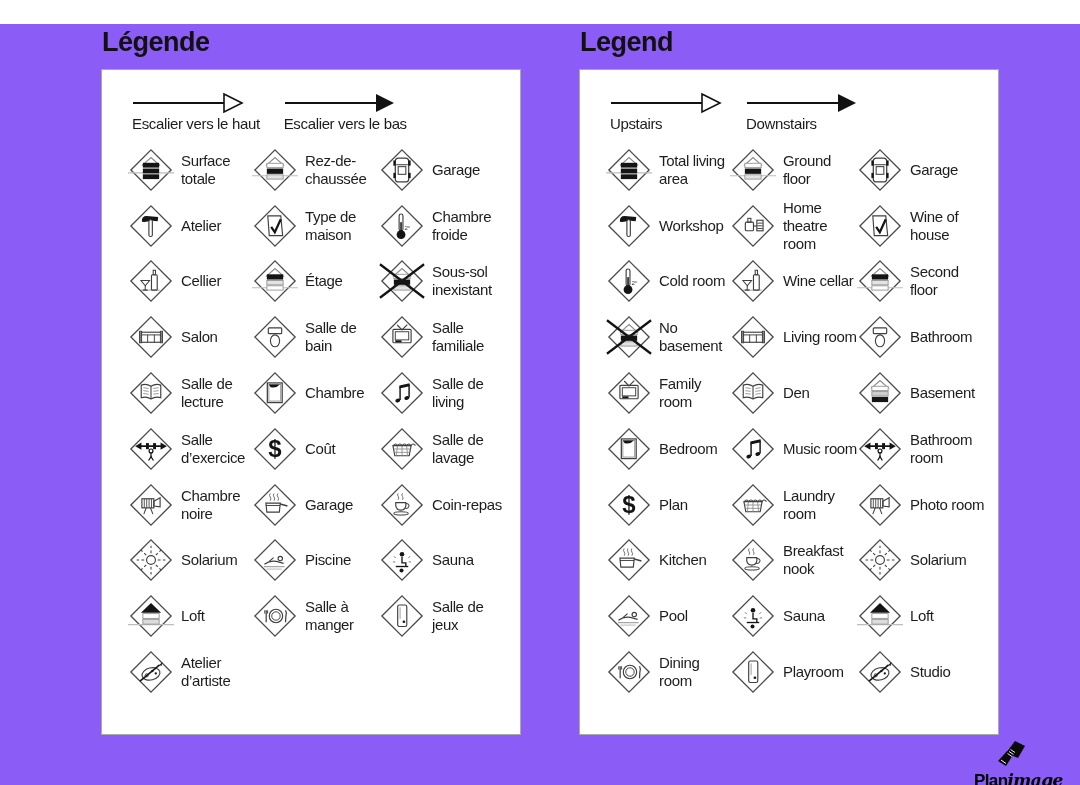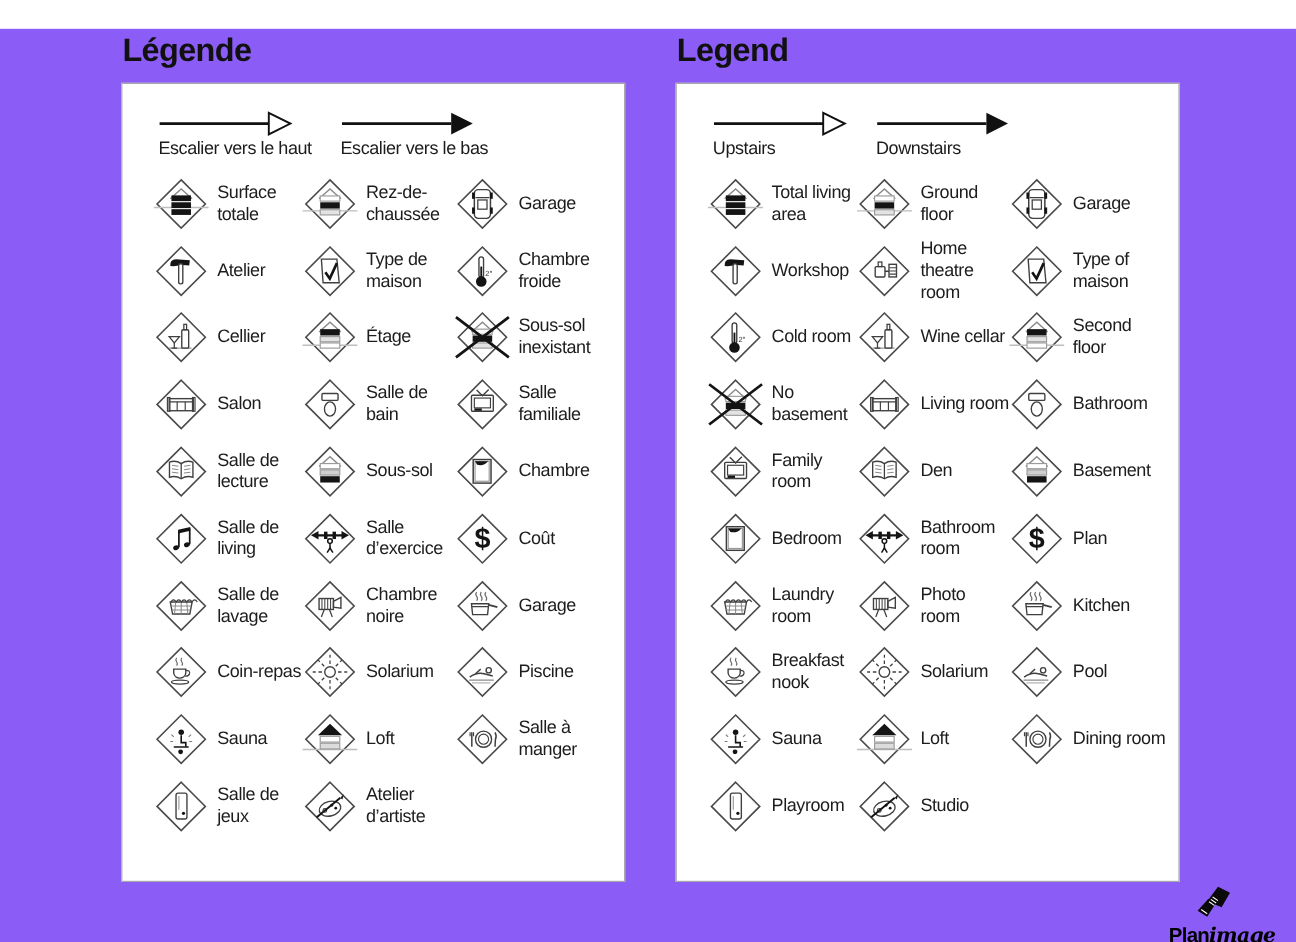--- a/index.html
+++ b/index.html
@@ -2,21 +2,21 @@
 <html><head>
 <meta charset="utf-8">
 <style>
   * { margin: 0; padding: 0; box-sizing: border-box; }
   html, body { background: #ffffff; }
   body { font-family: "Liberation Sans", sans-serif; color: #1c1c1c; }
   .page { position: relative; width: 1080px; height: 785px; background: #8b5cf6; overflow: hidden; margin-top: 24px; }
 
   .panel-section { position: absolute; top: 3px; width: 420px; }
   #panel-0 { left: 101px; }
-  #panel-1 { left: 563px; }
+  #panel-1 { left: 579px; }
 
   .panel-title {
     font-size: 27px; font-weight: 700; letter-spacing: -0.5px;
     color: #111; margin: 0 0 11px 1px;
   }
   .panel-box {
     border: 1px solid #a9a9a9; background: #fff;
     width: 420px; height: 666px;
     padding: 16px 8px 0 26px;
   }
@@ -233,32 +233,20 @@
                 <line x1="24" y1="17" x2="24" y2="30.2" stroke="#3f3f3f" stroke-width="1.1"></line>
                 <path d="M16 18.5 l5.5 0.8 M16 21.5 l5.5 0.8 M16 24.5 l5.5 0.8 M26.5 19.3 l5.5 -0.8 M26.5 22.3 l5.5 -0.8 M26.5 25.3 l5.5 -0.8" stroke="#8a8a8a" stroke-width="0.9" fill="none"></path>
               </svg>
             </span>
             <span class="label">Salle de lecture</span>
           </div>
           <div class="item">
             <span class="icon">
               <svg viewBox="0 0 48 48" width="46" height="46">
                 <path d="M24 3 L45 24 L24 45 L3 24 Z" fill="#fff" stroke="#4a4a4a" stroke-width="1.4"></path>
-                <path d="M14.5 19.5 L24 11 L33.5 19.5" fill="none" stroke="#8a8a8a" stroke-width="1.2"></path>
-                <rect x="15.5" y="17" width="17" height="4.5" fill="#fff" stroke="#9a9a9a" stroke-width="1"></rect>
-                <rect x="15.5" y="22.5" width="17" height="4.5" fill="#cfcfcf" stroke="#9a9a9a" stroke-width="1"></rect>
-                <rect x="15.5" y="28" width="17" height="5.5" fill="#141414"></rect>
-              </svg>
-            </span>
-            <span class="label">Sous-sol</span>
-          </div>
-          <div class="item">
-            <span class="icon">
-              <svg viewBox="0 0 48 48" width="46" height="46">
-                <path d="M24 3 L45 24 L24 45 L3 24 Z" fill="#fff" stroke="#4a4a4a" stroke-width="1.4"></path>
                 <rect x="16" y="13.5" width="15.5" height="20.5" fill="none" stroke="#3f3f3f" stroke-width="1.3"></rect>
                 <rect x="17.6" y="15.1" width="12.3" height="17.3" fill="none" stroke="#9a9a9a" stroke-width="1"></rect>
                 <path d="M17.5 15 L29 15 Q25 19.5 19.5 18 Z" fill="#141414"></path>
               </svg>
             </span>
             <span class="label">Chambre</span>
           </div>
           <div class="item">
             <span class="icon">
               <svg viewBox="0 0 48 48" width="46" height="46">
@@ -534,21 +522,21 @@
             <span class="label">Home theatre room</span>
           </div>
           <div class="item">
             <span class="icon">
               <svg viewBox="0 0 48 48" width="46" height="46">
                 <path d="M24 3 L45 24 L24 45 L3 24 Z" fill="#fff" stroke="#4a4a4a" stroke-width="1.4"></path>
                 <path d="M16.5 13.5 L30 13.5 L32 34 L18 34 Z" fill="none" stroke="#3f3f3f" stroke-width="1.2"></path>
                 <path d="M20 25 l3.8 5.5 L30 17" fill="none" stroke="#141414" stroke-width="2.3"></path>
               </svg>
             </span>
-            <span class="label">Type of maison</span>
+            <span class="label">Wine of house</span>
           </div>
           <div class="item">
             <span class="icon">
               <svg viewBox="0 0 48 48" width="46" height="46">
                 <path d="M24 3 L45 24 L24 45 L3 24 Z" fill="#fff" stroke="#4a4a4a" stroke-width="1.4"></path>
                 <rect x="21" y="11.5" width="4" height="18" rx="2" fill="none" stroke="#3f3f3f" stroke-width="1.2"></rect>
                 <rect x="22.2" y="20" width="1.6" height="10" fill="#141414"></rect>
                 <circle cx="23" cy="33" r="4.6" fill="#141414"></circle>
                 <text x="26.5" y="28" font-size="6.5" fill="#333" font-family="Liberation Sans, sans-serif">2°</text>
               </svg>
@@ -657,20 +645,32 @@
           <div class="item">
             <span class="icon">
               <svg viewBox="0 0 48 48" width="46" height="46">
                 <path d="M24 3 L45 24 L24 45 L3 24 Z" fill="#fff" stroke="#4a4a4a" stroke-width="1.4"></path>
                 <rect x="16" y="13.5" width="15.5" height="20.5" fill="none" stroke="#3f3f3f" stroke-width="1.3"></rect>
                 <rect x="17.6" y="15.1" width="12.3" height="17.3" fill="none" stroke="#9a9a9a" stroke-width="1"></rect>
                 <path d="M17.5 15 L29 15 Q25 19.5 19.5 18 Z" fill="#141414"></path>
               </svg>
             </span>
             <span class="label">Bedroom</span>
+          </div>
+          <div class="item">
+            <span class="icon">
+              <svg viewBox="0 0 48 48" width="46" height="46">
+                <path d="M24 3 L45 24 L24 45 L3 24 Z" fill="#fff" stroke="#4a4a4a" stroke-width="1.4"></path>
+                <ellipse cx="19.6" cy="31.8" rx="2.6" ry="2" fill="#141414" transform="rotate(-18 19.6 31.8)"></ellipse>
+                <ellipse cx="29" cy="29.2" rx="2.6" ry="2" fill="#141414" transform="rotate(-18 29 29.2)"></ellipse>
+                <path d="M22 31.3 L22 17.2 M31.4 28.7 L31.4 15" stroke="#141414" stroke-width="1.5" fill="none"></path>
+                <polygon points="21.3,16.2 31.9,13.8 31.9,17 21.3,19.4" fill="#141414"></polygon>
+              </svg>
+            </span>
+            <span class="label">Music room</span>
           </div>
           <div class="item">
             <span class="icon">
               <svg viewBox="0 0 48 48" width="46" height="46">
                 <path d="M24 3 L45 24 L24 45 L3 24 Z" fill="#fff" stroke="#4a4a4a" stroke-width="1.4"></path>
                 <line x1="10" y1="21" x2="38" y2="21" stroke="#141414" stroke-width="1.8"></line>
                 <polygon points="7.5,21 14,17.3 14,24.7" fill="#141414"></polygon>
                 <polygon points="40.5,21 34,17.3 34,24.7" fill="#141414"></polygon>
                 <rect x="18.8" y="17.8" width="3" height="6.4" fill="#141414"></rect>
                 <rect x="26.2" y="17.8" width="3" height="6.4" fill="#141414"></rect>

